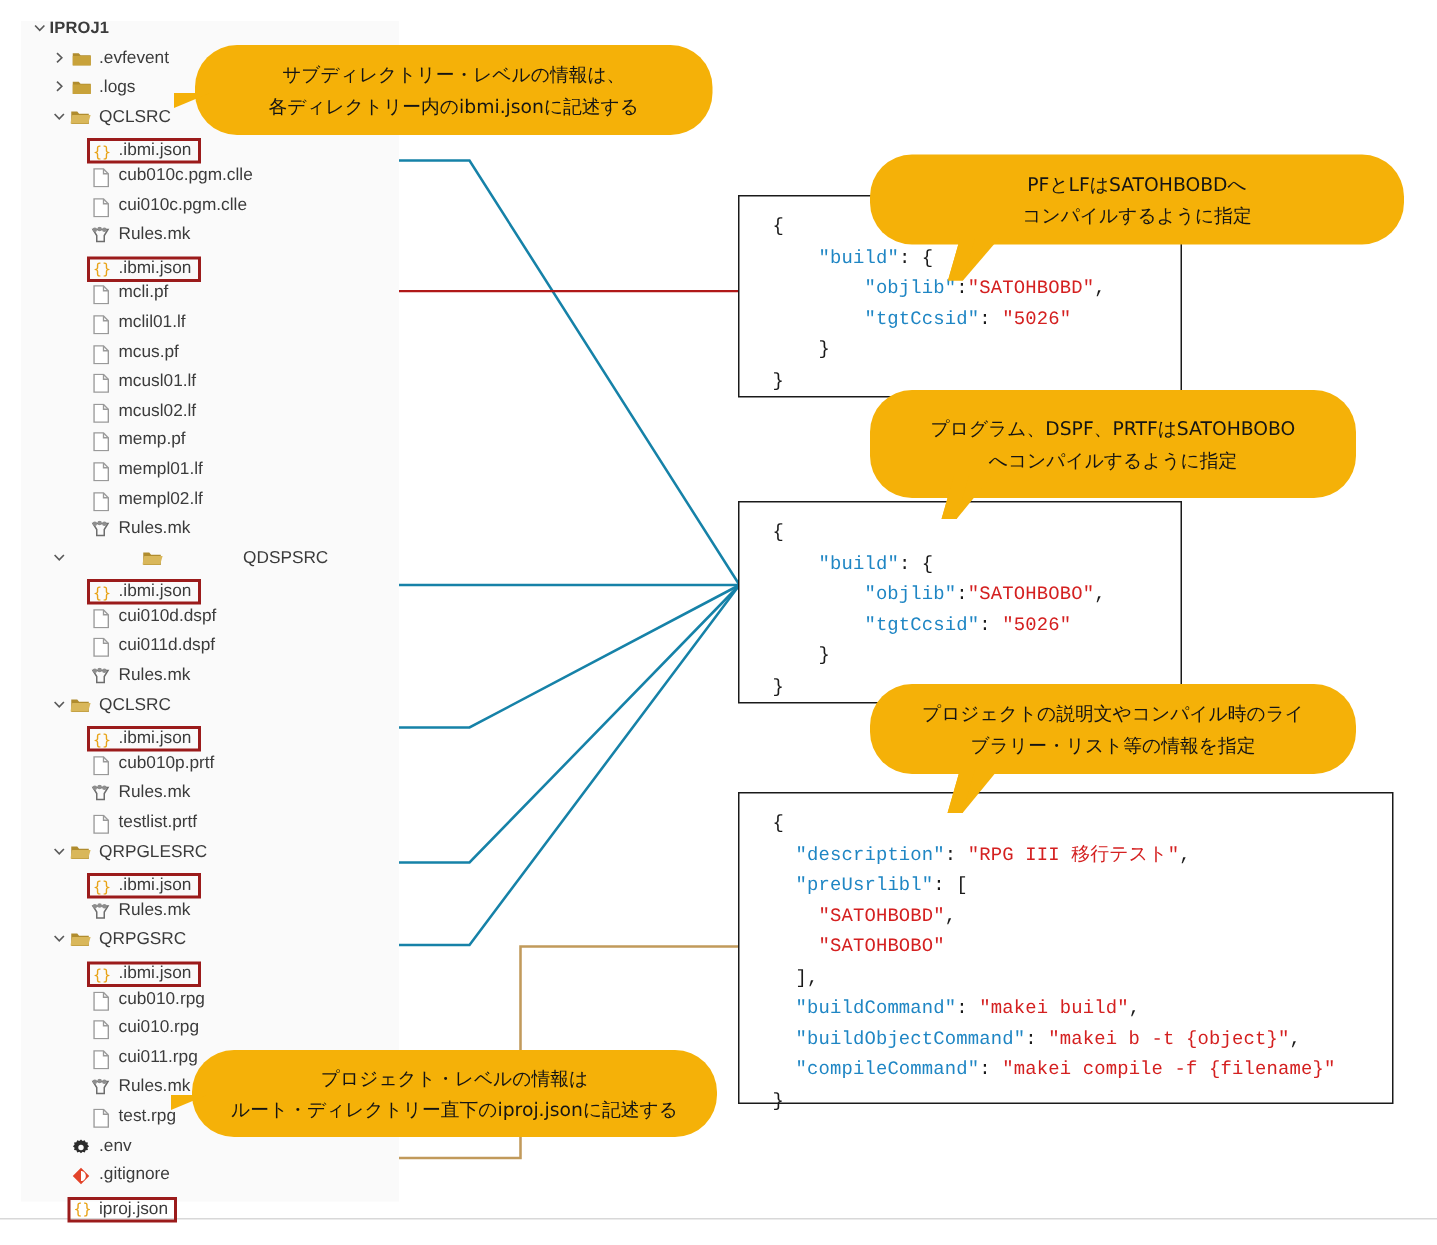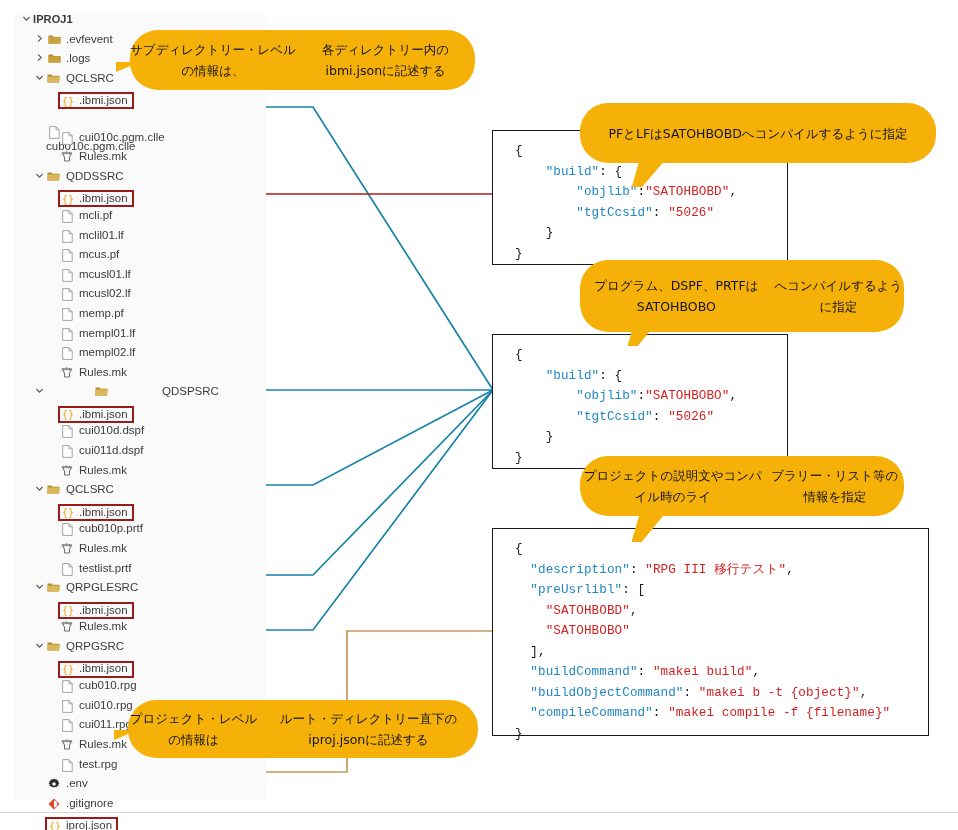--- a/index.html
+++ b/index.html
@@ -85,21 +85,21 @@
   
   .callout {
     position: absolute;
     background: #f5b108;
     border-radius: 28px;
     color: #141414;
     font-size: 12.5px;
     line-height: 21px;
     text-align: center;
     display: flex;
-    flex-direction: row;
+    flex-direction: column;
     align-items: center;
     justify-content: center;
     z-index: 6;
     font-family: "DejaVu Sans", "Liberation Sans", sans-serif;
   }
   .callout .tail {
     position: absolute;
     width: 0; height: 0;
     z-index: 6;
   }
@@ -216,21 +216,21 @@
         <span class="chev"></span>
         <span class="jsonhl">
           <span class="ico">
             <svg width="12" height="12" viewBox="0 0 12 12">
               <text x="6" y="9.6" text-anchor="middle" font-size="10" font-family="monospace" fill="#e8a317">{}</text>
             </svg>
           </span>
           <span class="lbl">.ibmi.json</span>
         </span>
       </div>
-      <div class="tree-row" style="padding-left: 32px; flex-direction: column;">
+      <div class="tree-row" style="padding-left: 32px;">
         <span class="chev"></span>
         <span class="ico">
           <svg width="11" height="13" viewBox="0 0 11 13">
             <path d="M0.7,0.6 h6.3 l3.2,3.2 v8.6 h-9.5 z" fill="#ffffff" stroke="#9a9a9a" stroke-width="0.9"></path>
             <path d="M7,0.6 v3.2 h3.2" fill="none" stroke="#9a9a9a" stroke-width="0.9"></path>
           </svg>
         </span>
         <span class="lbl">cub010c.pgm.clle</span>
       </div>
       <div class="tree-row" style="padding-left: 32px;">
@@ -247,34 +247,20 @@
         <span class="chev"></span>
         <span class="ico">
           <svg width="14" height="12" viewBox="0 0 14 12">
             <path d="M2,2 L12,2 L9.5,6 L9.5,10 L4.5,10 L4.5,6 Z" fill="none" stroke="#6d6d6d" stroke-width="1"></path>
             <circle cx="3.2" cy="2.2" r="1.5" fill="#8e8e8e"></circle>
             <circle cx="6.4" cy="1.7" r="1.5" fill="#8e8e8e"></circle>
             <circle cx="9.6" cy="2.2" r="1.5" fill="#8e8e8e"></circle>
           </svg>
         </span>
         <span class="lbl">Rules.mk</span>
-      </div>
-      <div class="tree-row" style="padding-left: 19px;">
-        <span class="chev">
-          <svg width="9" height="9" viewBox="0 0 9 9">
-            <path d="M1.4,3 L4.5,6.2 L7.6,3" fill="none" stroke="#5a5a5a" stroke-width="1.1"></path>
-          </svg>
-        </span>
-        <span class="ico">
-          <svg width="14" height="11" viewBox="0 0 14 11">
-            <path d="M0.5,1.4 h4 l1.2,1.4 h6.5 v6.8 h-11.7 z" fill="#b08c2e"></path>
-            <path d="M1.2,3.6 h12.2 l-1.6,5.8 h-12 z" fill="#d9b75a"></path>
-          </svg>
-        </span>
-        <span class="lbl">QDDSSRC</span>
       </div>
       <div class="tree-row" style="padding-left: 32px;">
         <span class="chev"></span>
         <span class="jsonhl">
           <span class="ico">
             <svg width="12" height="12" viewBox="0 0 12 12">
               <text x="6" y="9.6" text-anchor="middle" font-size="10" font-family="monospace" fill="#e8a317">{}</text>
             </svg>
           </span>
           <span class="lbl">.ibmi.json</span>

